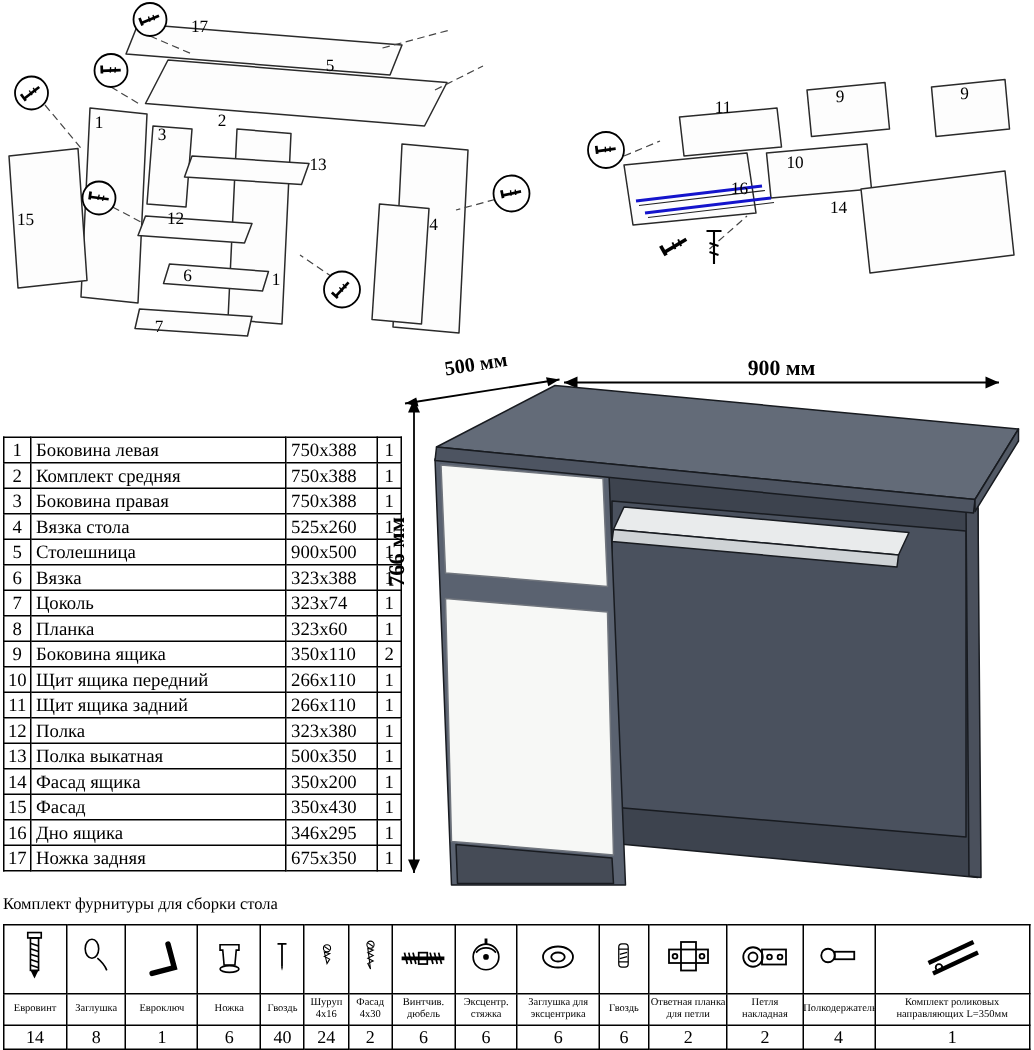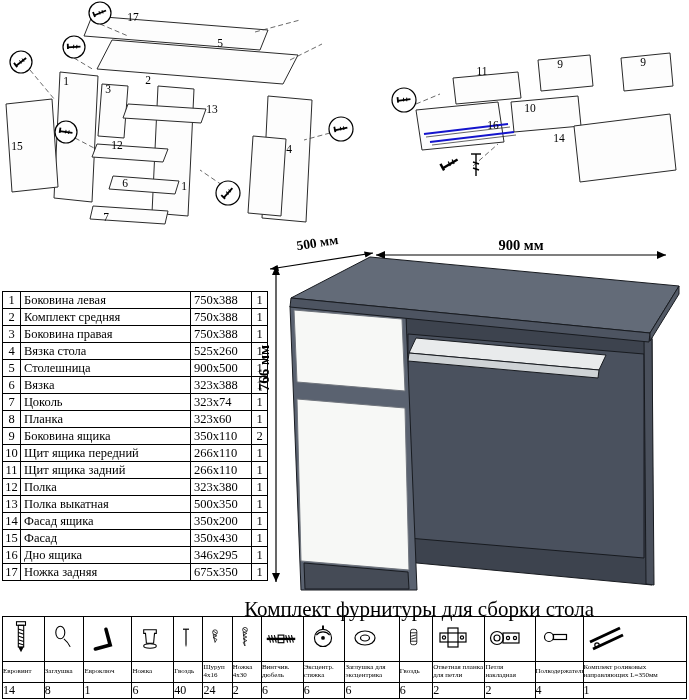--- a/index.html
+++ b/index.html
@@ -6,23 +6,23 @@
   body{width:689px;height:700px;position:relative;background:#fff;font-family:"Liberation Serif",serif;color:#000;overflow:hidden}
   table{border-collapse:collapse;border-spacing:0}
   .diag{position:absolute}
   svg text{font-family:"Liberation Serif",serif}
   .parts-table{position:absolute;left:2px;top:291px;font-size:12.5px}
   .parts-table td{border:1px solid #000;height:16px;line-height:14px;padding:0 3px;white-space:nowrap;overflow:hidden}
   .parts-table td.num{width:15px;text-align:center;padding:0 1px}
   .parts-table td.name{width:163px}
   .parts-table td.size{width:54px}
   .parts-table td.qty{width:13px;text-align:center;padding:0 1px}
-  .hw-title{position:absolute;left:2px;top:597px;width:592px;text-align:right;font-size:21px}
+  .hw-title{position:absolute;left:2px;top:597px;width:592px;text-align:left;font-size:11px}
   .hw-table{position:absolute;left:2px;top:616px;width:685px;table-layout:fixed}
-  .hw-table td{border:1px solid #000;vertical-align:middle;padding:0;overflow:hidden}
+  .hw-table td{border:1px solid #000;text-align:center;vertical-align:middle;padding:0;overflow:hidden}
   .hw-icon-cell{height:42px}
   .hw-name-cell{height:20px;font-size:7px;line-height:1.12;padding:0 1px}
   .hw-qty-cell{height:15px;font-size:12px}
 </style>
 </head>
 <body>
 
 <svg class="diag" style="left:0px;top:0px" width="378" height="255" viewBox="0 0 378 255">
   <defs>
     <g id="scrL">
@@ -414,21 +414,21 @@
             </g>
           </svg></td>
     </tr>
     <tr>
       <td class="hw-name-cell">Евровинт</td>
       <td class="hw-name-cell">Заглушка</td>
       <td class="hw-name-cell">Евроключ</td>
       <td class="hw-name-cell">Ножка</td>
       <td class="hw-name-cell">Гвоздь</td>
       <td class="hw-name-cell">Шуруп 4x16</td>
-      <td class="hw-name-cell">Ножка 4x30</td>
+      <td class="hw-name-cell">Фасад 4x30</td>
       <td class="hw-name-cell">Винтчив. дюбель</td>
       <td class="hw-name-cell">Эксцентр. стяжка</td>
       <td class="hw-name-cell">Заглушка для эксцентрика</td>
       <td class="hw-name-cell">Гвоздь</td>
       <td class="hw-name-cell">Ответная планка для петли</td>
       <td class="hw-name-cell">Петля накладная</td>
       <td class="hw-name-cell">Полкодержатель</td>
       <td class="hw-name-cell">Комплект роликовых направляющих L=350мм</td>
     </tr>
     <tr>

